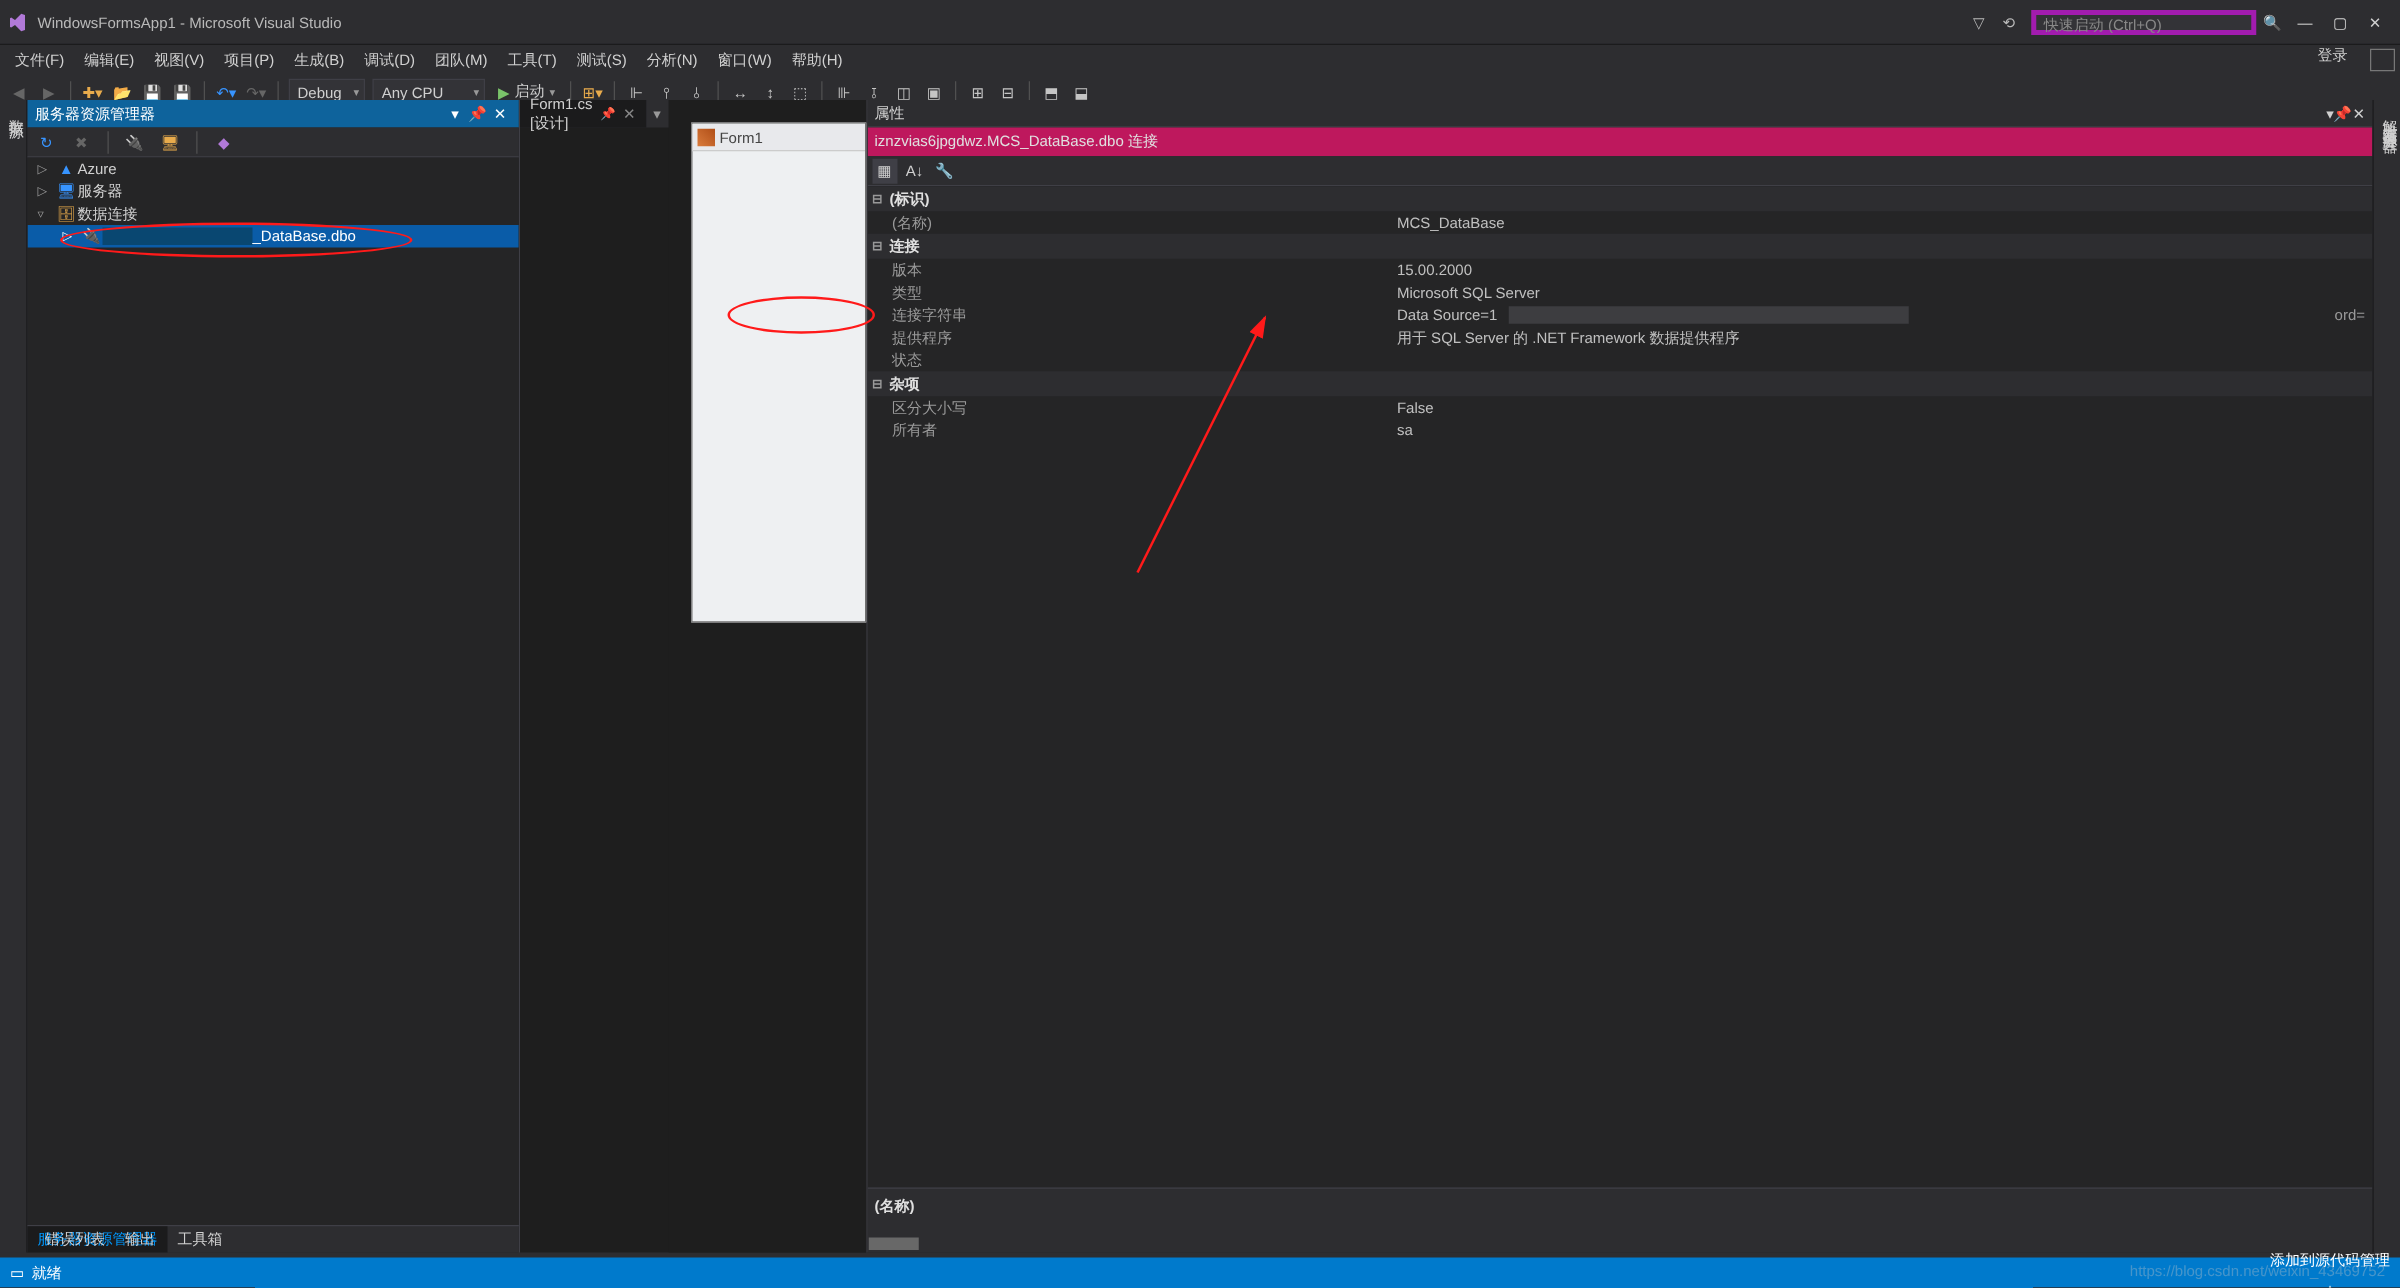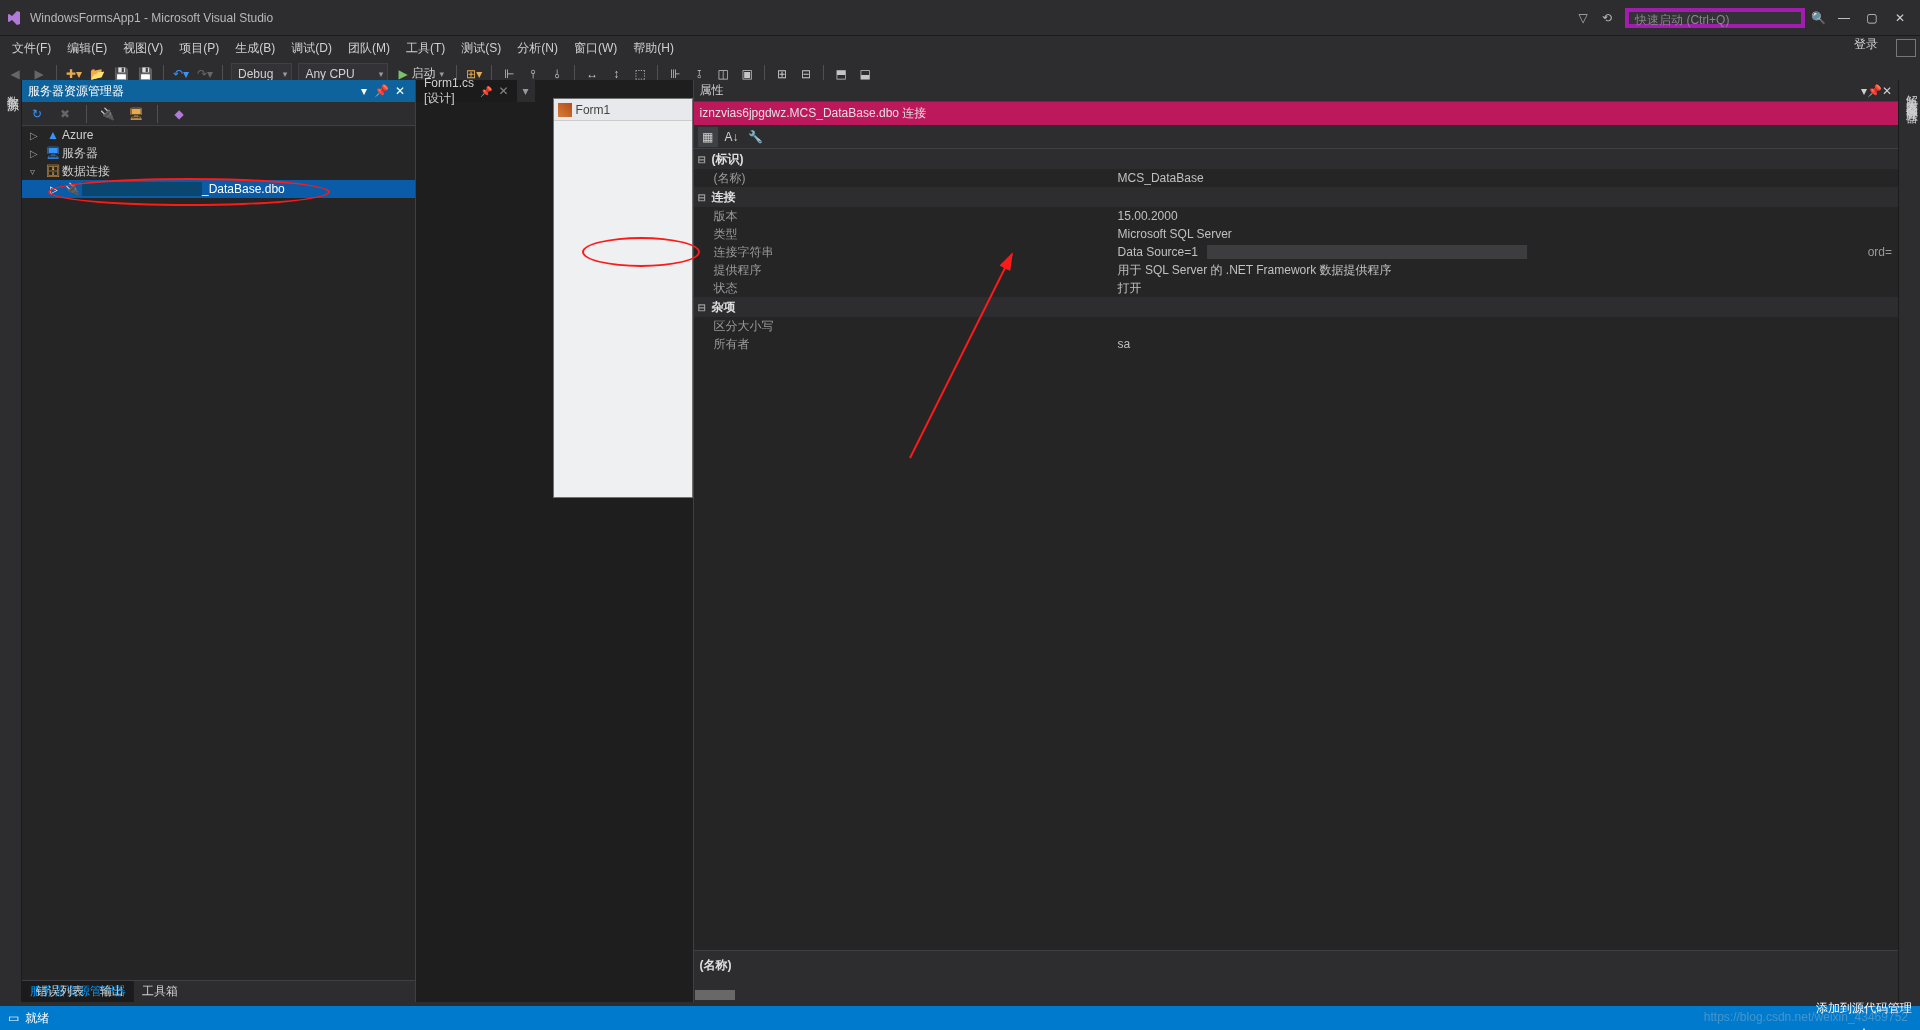--- a/index.html
+++ b/index.html
@@ -289,28 +289,28 @@
           <span style="display:inline-block;width:320px;height:14px;background:#3d3d40;vertical-align:middle;margin:0 6px"></span>
           <span class="ext">ord=</span>
         </span>
       </div>
       <div class="pg-row">
         <span class="pname">提供程序</span>
         <span class="pval">用于 SQL Server 的 .NET Framework 数据提供程序</span>
       </div>
       <div class="pg-row">
         <span class="pname">状态</span>
-        <span class="pval">打开</span>
       </div>
       <div class="pg-cat">
           <span class="exp">⊟</span>
           <span>杂项</span>
         </div>
       <div class="pg-row">
         <span class="pname">区分大小写</span>
+        <span class="pval">False</span>
       </div>
       <div class="pg-row">
         <span class="pname">所有者</span>
         <span class="pval">sa</span>
       </div>
     </div>
     <div class="props-desc">
       <div class="dname">(名称)</div>
     </div>
   </div>

